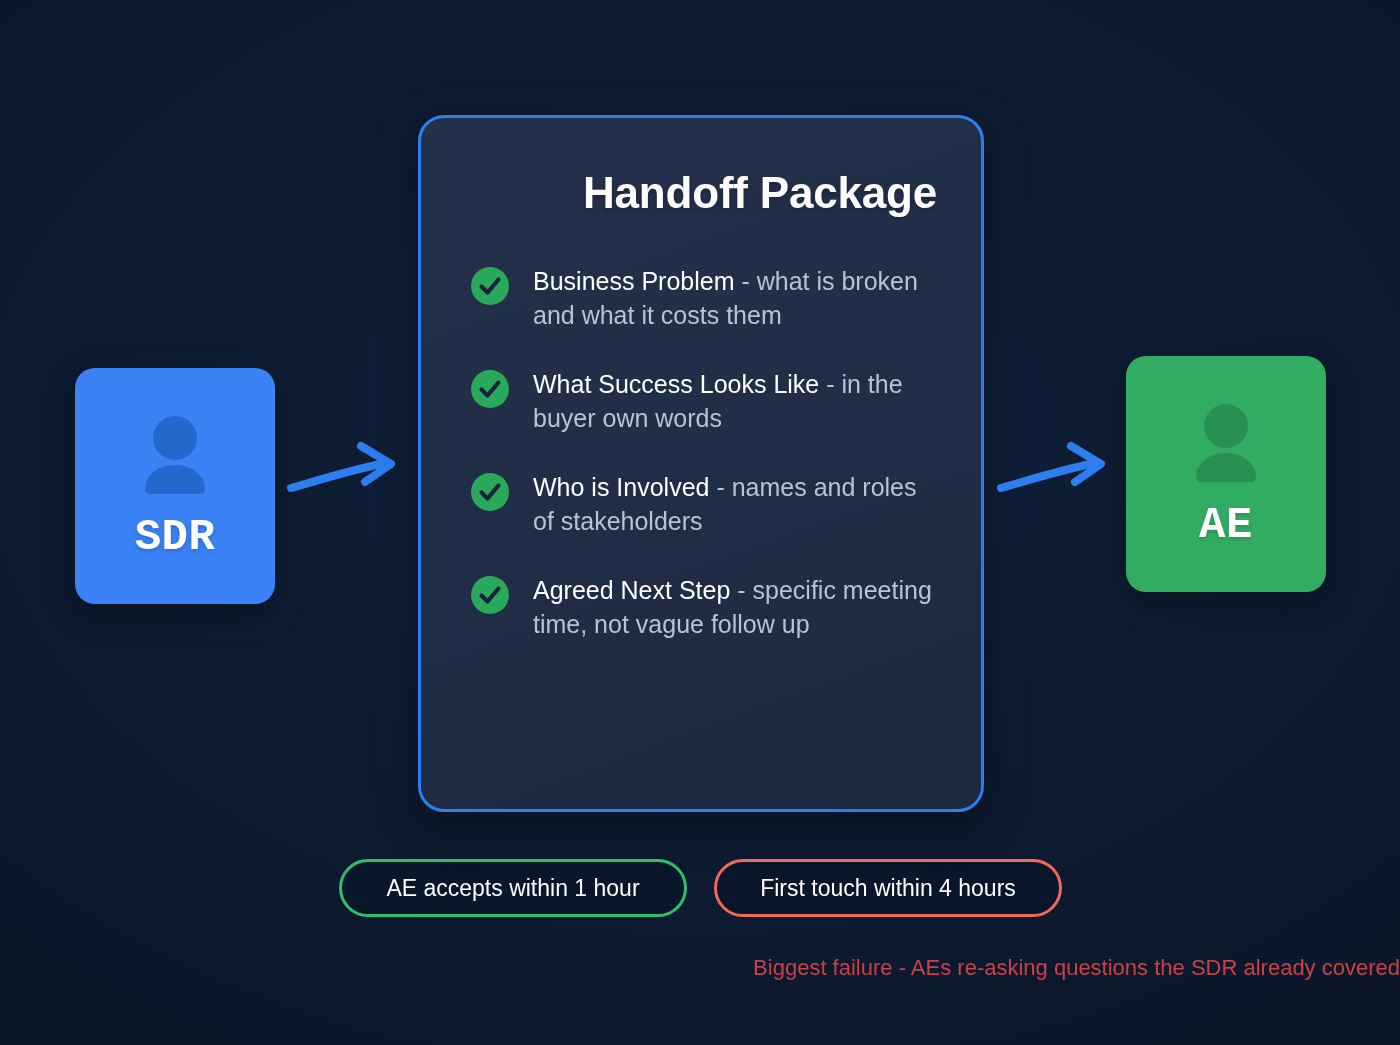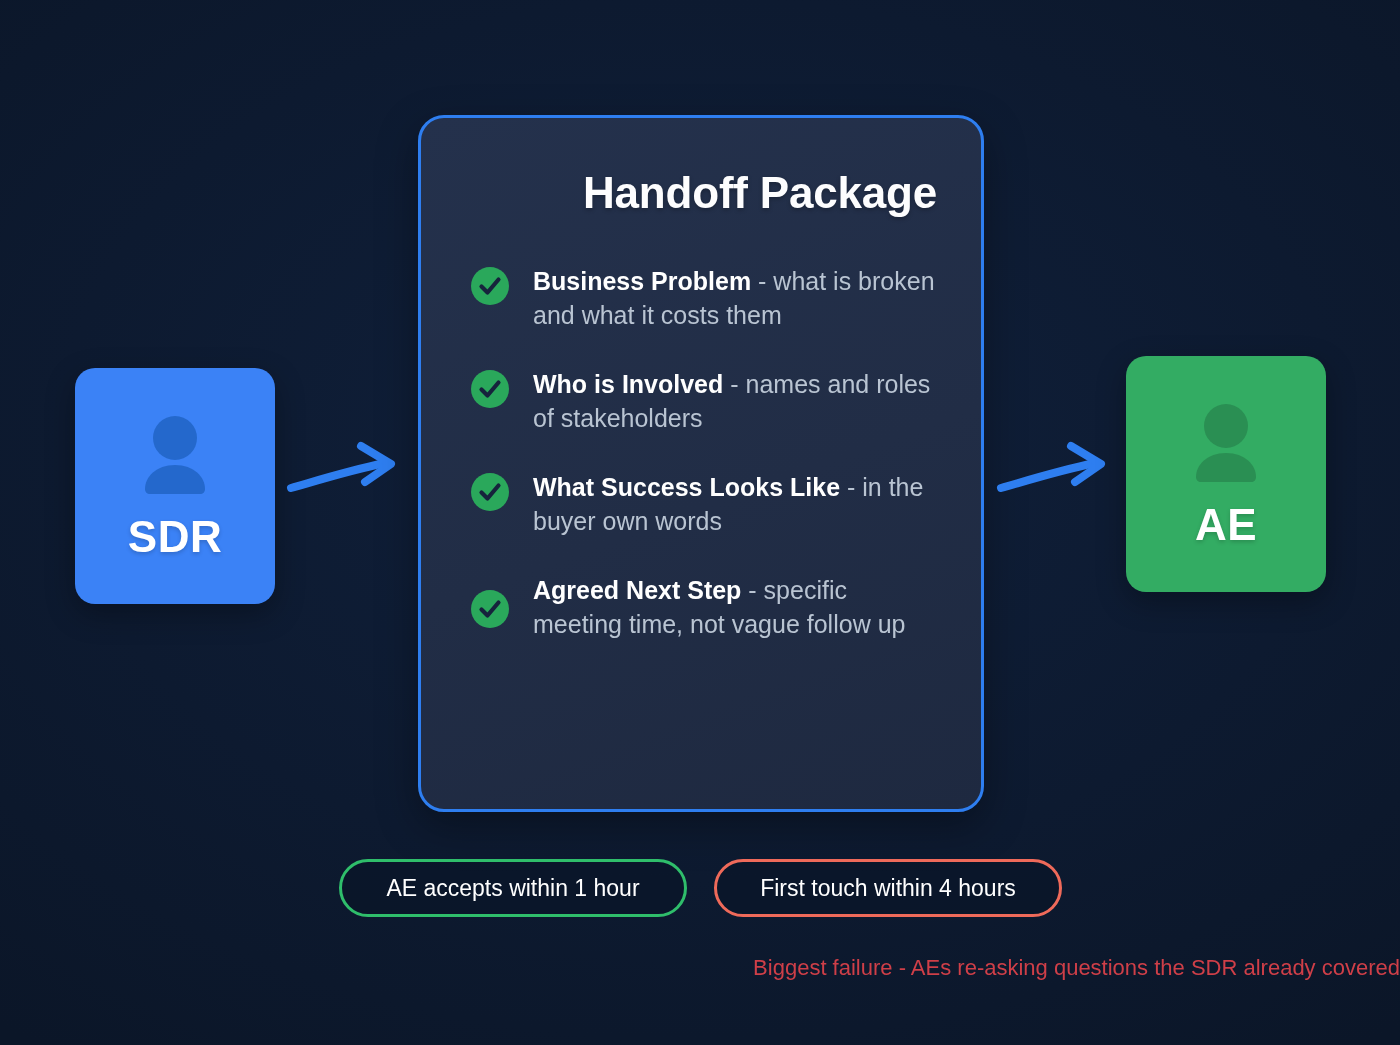--- a/index.html
+++ b/index.html
@@ -47,20 +47,21 @@
     display: block;
     margin-bottom: 14px;
   }
   .role-label {
     font-size: 44px;
     font-weight: bold;
     color: #ffffff;
     letter-spacing: 0.5px;
     line-height: 1;
     text-shadow: 0 2px 4px rgba(0,0,0,0.18);
+    font-family: Liberation Mono, monospace;
   }
 
   
   .arrow {
     position: absolute;
   }
   .arrow.left-arrow { left: 285px; top: 440px; }
   .arrow.right-arrow { left: 995px; top: 440px; }
 
   
@@ -89,36 +90,36 @@
   .checklist {
     list-style: none;
     margin: 0;
     padding: 0;
   }
   .check-item {
     display: flex;
     align-items: flex-start;
     margin-bottom: 35px;
   }
-  .check-item:last-child { margin-bottom: 0; align-items: center; }
+  .check-item:last-child { margin-bottom: 0; }
   .check-circle {
     flex: 0 0 auto;
     width: 38px;
     height: 38px;
     margin-right: 24px;
     margin-top: 3px;
   }
   .item-text {
     font-size: 25px;
     line-height: 34px;
     color: #b9c4d2;
     max-width: 412px;
   }
   .item-term {
-    font-weight: bold;
+    font-weight: normal;
     color: #ffffff;
     margin-top: 25px;
   }
 
   
   .pill {
     position: absolute;
     height: 58px;
     box-sizing: border-box;
     border-radius: 29px;
@@ -192,31 +193,31 @@
       </li>
 
 
       <li class="check-item">
         <span class="check-circle">
           <svg width="38" height="38" viewBox="0 0 38 38" xmlns="http://www.w3.org/2000/svg">
             <circle cx="19" cy="19" r="19" fill="#2aa85b"></circle>
             <path d="M10.5 19.5 L16.5 25.5 L27.5 12.5" stroke="#16233c" stroke-width="4.2" stroke-linecap="round" stroke-linejoin="round" fill="none"></path>
           </svg>
         </span>
+        <span class="item-text"><b class="item-term">What Success Looks Like</b><span> - in the buyer own words</span></span>
+      </li>
+
+      <li class="check-item">
+        <span class="check-circle">
+          <svg width="38" height="38" viewBox="0 0 38 38" xmlns="http://www.w3.org/2000/svg">
+            <circle cx="19" cy="19" r="19" fill="#2aa85b"></circle>
+            <path d="M10.5 19.5 L16.5 25.5 L27.5 12.5" stroke="#16233c" stroke-width="4.2" stroke-linecap="round" stroke-linejoin="round" fill="none"></path>
+          </svg>
+        </span>
         <span class="item-text"><b class="item-term">Who is Involved</b><span> - names and roles of stakeholders</span></span>
-      </li>
-
-      <li class="check-item">
-        <span class="check-circle">
-          <svg width="38" height="38" viewBox="0 0 38 38" xmlns="http://www.w3.org/2000/svg">
-            <circle cx="19" cy="19" r="19" fill="#2aa85b"></circle>
-            <path d="M10.5 19.5 L16.5 25.5 L27.5 12.5" stroke="#16233c" stroke-width="4.2" stroke-linecap="round" stroke-linejoin="round" fill="none"></path>
-          </svg>
-        </span>
-        <span class="item-text"><b class="item-term">What Success Looks Like</b><span> - in the buyer own words</span></span>
       </li>
 
       <li class="check-item">
         <span class="check-circle">
           <svg width="38" height="38" viewBox="0 0 38 38" xmlns="http://www.w3.org/2000/svg">
             <circle cx="19" cy="19" r="19" fill="#2aa85b"></circle>
             <path d="M10.5 19.5 L16.5 25.5 L27.5 12.5" stroke="#16233c" stroke-width="4.2" stroke-linecap="round" stroke-linejoin="round" fill="none"></path>
           </svg>
         </span>
         <span class="item-text"><b class="item-term">Agreed Next Step</b><span> - specific meeting time, not vague follow up</span></span>

